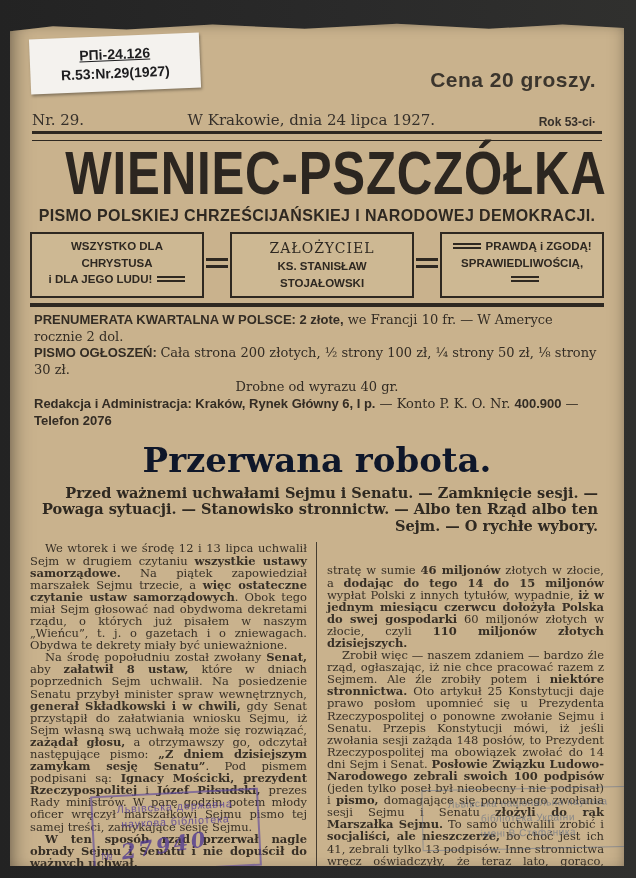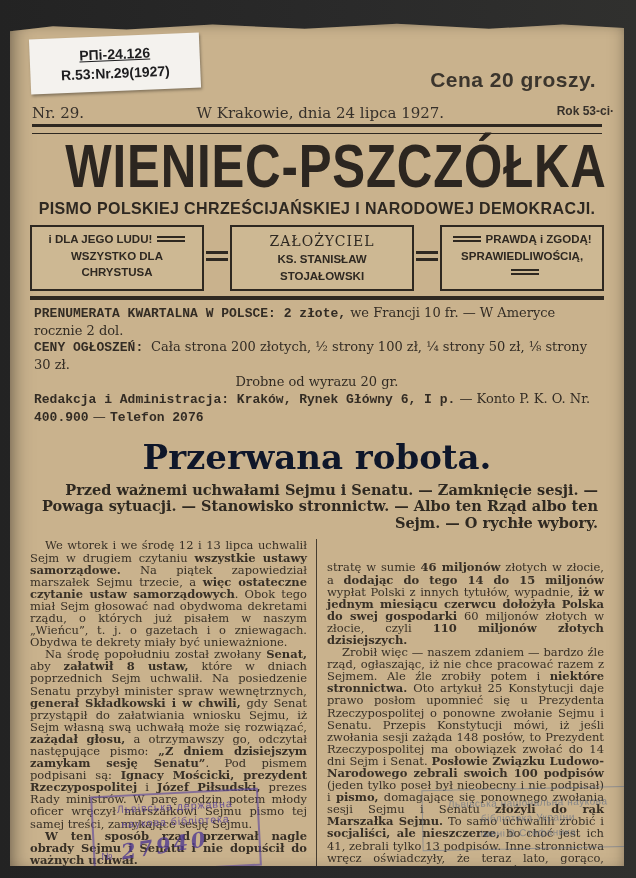--- a/index.html
+++ b/index.html
@@ -22,38 +22,38 @@
   
   .label{
     position:absolute;left:20px;top:14px;width:158px;padding:9px 6px 8px;
     background:#f4f2ee;box-shadow:1px 2px 3px rgba(0,0,0,.35);
     transform:rotate(-2.4deg);text-align:center;
     font-family:"Liberation Sans", sans-serif;font-weight:bold;font-size:14px;color:#1d1d1f;line-height:1.35;
   }
   .label .u{text-decoration:underline;}
   
   .price{margin-top:46px;padding-right:28px;text-align:right;font-weight:bold;font-size:21px;letter-spacing:.5px;color:#3b352d;font-family:"Liberation Sans",sans-serif;}
-  .daterow{display:flex;justify-content:space-between;align-items:flex-start;padding:0 10px 0 22px;margin-top:12px;font-size:15px;color:#36302a;}
+  .daterow{display:flex;justify-content:space-between;align-items:flex-end;padding:0 28px 0 22px;margin-top:19px;font-size:15px;color:#36302a;}
   .daterow .vol{font-family:"Liberation Sans",sans-serif;font-weight:bold;font-size:12px;}
   .rule-double{margin:2px 22px 0;height:6px;border-top:3px solid #2e2821;border-bottom:1px solid #2e2821;}
   .masthead{margin-top:2px;text-align:center;font-family:"Liberation Sans",sans-serif;font-weight:bold;
     font-size:60px;line-height:62px;letter-spacing:1px;color:#2c2620;transform:scale(.82,1.02);transform-origin:50% 50%;white-space:nowrap;}
   .subtitle{margin-top:1px;text-align:center;font-family:"Liberation Sans",sans-serif;font-weight:bold;font-size:16.5px;letter-spacing:.4px;color:#2e2821;transform:scaleX(.97);}
   
   .boxes{display:flex;justify-content:center;align-items:stretch;margin:7px 20px 0;}
   .mbox{border:2px solid #2e2821;padding:4px 8px;text-align:center;font-family:"Liberation Sans",sans-serif;font-weight:bold;font-size:11.5px;line-height:1.45;color:#2e2821;background:rgba(255,250,235,.08);}
   .mbox .serifline{font-family:"DejaVu Serif",serif;font-weight:normal;font-size:14px;letter-spacing:1px;}
   .connector{width:24px;align-self:center;height:13px;margin:0 2px;background:repeating-linear-gradient(to bottom,#2e2821 0 3px,transparent 3px 7px);}
   .bars{display:inline-block;width:28px;height:8px;margin-left:5px;vertical-align:middle;background:repeating-linear-gradient(to bottom,#2e2821 0 2px,transparent 2px 4px);}
   .bars.left{margin-left:0;margin-right:5px;}
   .rule-thick{margin:5px 20px 0;border-top:4px solid #2e2821;}
   
   .info{margin:5px 24px 0;font-size:13px;line-height:1.3;color:#332c24;}
   .info .l3{text-align:center;}
-  .info .bseg{font-family:Liberation Mono, monospace;font-weight:bold;}
+  .info .bseg{font-family:Liberation Sans, sans-serif;font-weight:bold;}
   
   .banner-wrap{margin:6px 20px 0;}
   .rule-pair{height:5px;border-top:2px solid #2e2821;border-bottom:1px solid #2e2821;}
   .banner{text-align:center;font-family:"Liberation Sans",sans-serif;font-weight:bold;font-size:24px;letter-spacing:1px;color:#2e2821;margin:5px 0 4px;transform:scale(.92,1.08);white-space:nowrap;}
   
   .title{margin-top:8px;text-align:center;font-weight:bold;font-size:34px;line-height:44px;color:#0f172a;}
   .deck{margin:3px 26px 0;text-align:right;font-weight:bold;font-size:14.5px;line-height:1.14;color:#2f2921;}
   .columns{display:flex;margin:8px 20px 0;align-items:stretch;}
   .col{width:50%;font-size:11.5px;line-height:12.1px;text-align:justify;color:#383026;}
   .col.left{padding-right:9px;}
@@ -95,41 +95,41 @@
     <span>W Krakowie, dnia 24 lipca 1927.</span>
     <span class="vol">Rok 53-ci·</span>
   </div>
   <div class="rule-double"></div>
 
   <div class="masthead">WIENIEC-PSZCZÓŁKA</div>
   <div class="subtitle">PISMO POLSKIEJ CHRZEŚCIJAŃSKIEJ I NARODOWEJ DEMOKRACJI.</div>
 
   <div class="boxes">
     <div class="mbox">
+      <div>WSZYSTKO DLA CHRYSTUSA</div>
       <div><span>i DLA JEGO LUDU!</span><span class="bars"></span></div>
-      <div>WSZYSTKO DLA CHRYSTUSA</div>
     </div>
     <div class="connector"></div>
     <div class="mbox">
       <div class="serifline">ZAŁOŻYCIEL</div>
       <div>KS. STANISŁAW STOJAŁOWSKI</div>
     </div>
     <div class="connector"></div>
     <div class="mbox">
       <div><span class="bars left"></span><span>PRAWDĄ i ZGODĄ!</span></div>
       <div><span>SPRAWIEDLIWOŚCIĄ,</span><span class="bars"></span></div>
     </div>
   </div>
 
   <div class="rule-thick"></div>
 
   <div class="info">
     <div><span class="bseg">PRENUMERATA KWARTALNA W POLSCE: </span><span class="bseg">2 złote,</span><span> we Francji 10 fr. — W Ameryce rocznie 2 dol.</span></div>
-    <div><span class="bseg">CENY OGŁOSZEŃ: </span><span>Cała strona 200 złotych, ½ strony 100 zł, ¼ strony 50 zł, ⅛ strony 30 zł.</span></div>
-    <div class="l3"><span>Drobne od wyrazu 20 gr.</span></div>
+    <div><span class="bseg">PISMO OGŁOSZEŃ: </span><span>Cała strona 200 złotych, ½ strony 100 zł, ¼ strony 50 zł, ⅛ strony 30 zł.</span></div>
+    <div class="l3"><span>Drobne od wyrazu 40 gr.</span></div>
     <div><span class="bseg">Redakcja i Administracja: </span><span class="bseg">Kraków, Rynek Główny 6, I p.</span><span> — Konto P. K. O. Nr. </span><span class="bseg">400.900</span><span> — </span><span class="bseg">Telefon 2076</span></div>
   </div>
 
 
   <div class="title">Przerwana robota.</div>
   <div class="deck">Przed ważnemi uchwałami Sejmu i Senatu. — Zamknięcie sesji. — Powaga sytuacji. — Stanowisko stronnictw. — Albo ten Rząd albo ten Sejm. — O rychłe wybory.</div>
 
   <div class="columns">
     <div class="col left">
       <p><span>We wtorek i we środę 12 i 13 lipca uchwalił Sejm w drugiem czytaniu </span><span class="bseg">wszystkie ustawy samorządowe.</span><span> Na piątek zapowiedział marszałek Sejmu trzecie, a </span><span class="bseg">więc ostateczne czytanie ustaw samorządowych</span><span>. Obok tego miał Sejm głosować nad obydwoma dekretami rządu, o których już pisałem w naszym „Wieńcu”, t. j. o gazetach i o zniewagach. Obydwa te dekrety miały być unieważnione.</span></p>

